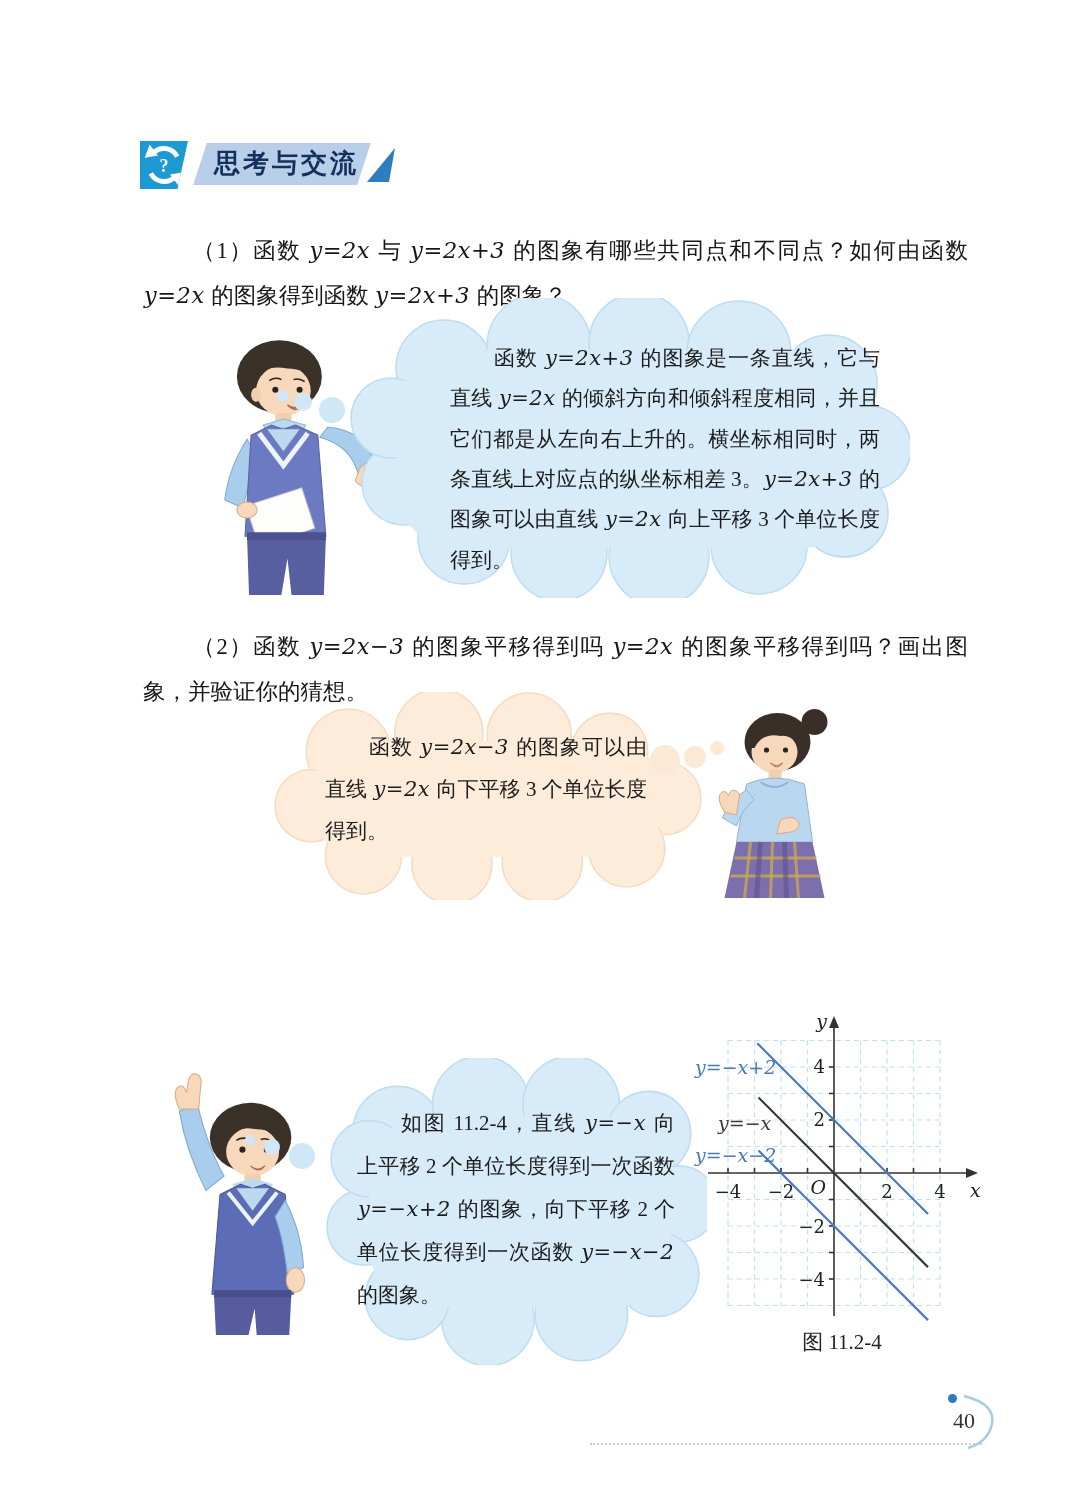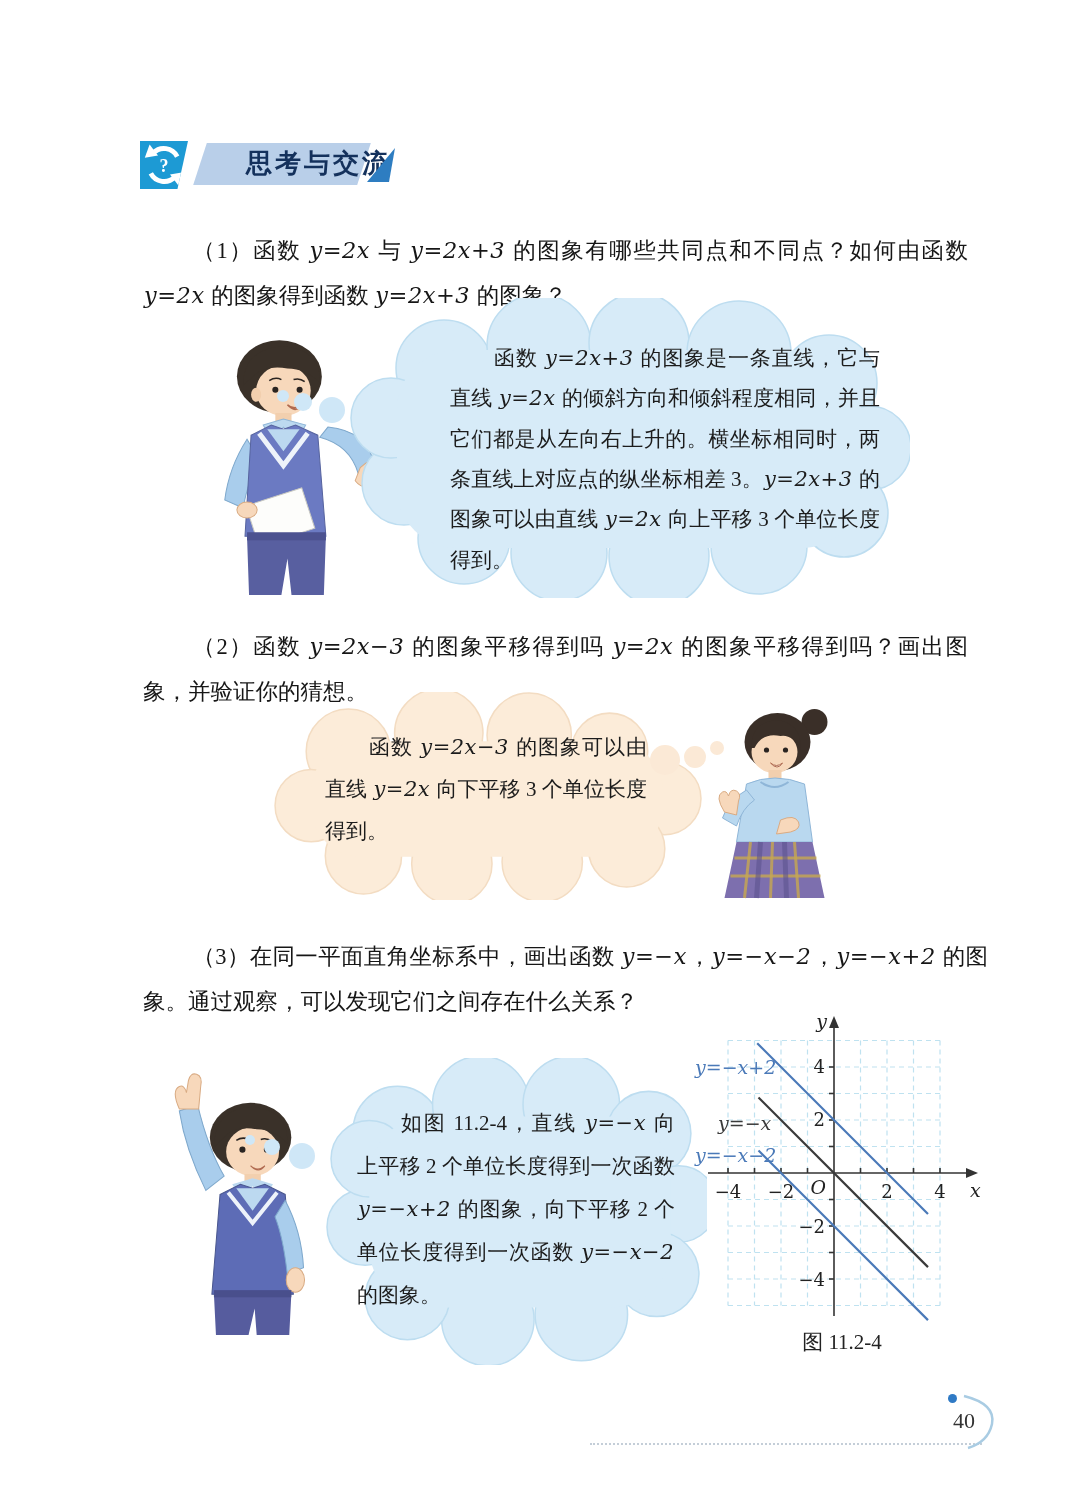--- a/index.html
+++ b/index.html
@@ -5,21 +5,21 @@
   html,body{margin:0;padding:0;background:#ffffff;}
   .page{position:relative;width:1082px;height:1508px;background:#fff;overflow:hidden;
         font-family:"Liberation Serif", serif;color:#111;}
 
   
   .badge-icon{position:absolute;left:140px;top:141px;width:48px;height:48px;background:#1d9ad4;
               clip-path:polygon(0 0,100% 0,78% 100%,0 100%);}
   .badge-bar{position:absolute;left:200px;top:143px;width:164px;height:42px;background:#b9cfe9;
              transform:skewX(-18deg);}
   .badge-title{position:absolute;left:214px;top:146px;width:160px;font-family:"Liberation Sans",sans-serif;
-               font-weight:bold;font-size:26px;letter-spacing:3px;color:#14315c;margin-left:32px;}
+               font-weight:bold;font-size:26px;letter-spacing:3px;color:#14315c;}
   .badge-flag{position:absolute;left:370px;top:148px;width:0;height:0;
               border-bottom:34px solid #2e7dc1;border-left:22px solid transparent;transform:skewX(-10deg);}
 
   
   .para{position:absolute;font-size:22.5px;line-height:2.0;text-align:justify;text-indent:2.2em;color:#161616;}
   #p1{left:143px;top:205px;width:825px;}
   #p2{left:143px;top:601px;width:825px;}
   #p3{left:143px;top:911px;width:845px;}
   .math{font-family:"DejaVu Serif",serif;font-style:italic;letter-spacing:0.5px;padding:0 1px;white-space:nowrap;margin-top:37px;}
 
@@ -59,21 +59,20 @@
       <polygon points="32,37 25,28 36,26" fill="#fff"></polygon>
       <text x="20" y="26" text-anchor="middle" font-size="15" font-weight="bold" fill="#fff">?</text>
     </svg>
   </div>
   <div class="badge-bar"></div>
   <div class="badge-title">思考与交流</div>
   <div class="badge-flag"></div>
 
   <p class="para" id="p1"><span>（1）函数 </span><span class="math">y=2x</span><span> 与 </span><span class="math">y=2x+3</span><span> 的图象有哪些共同点和不同点？如何由函数 </span><span class="math">y=2x</span><span> 的图象得到函数 </span><span class="math">y=2x+3</span><span> 的图象？</span></p>
   <p class="para" id="p2"><span>（2）函数 </span><span class="math">y=2x−3</span><span> 的图象平移得到吗 </span><span class="math">y=2x</span><span> 的图象平移得到吗？画出图象，并验证你的猜想。</span></p>
-  <p class="para" id="p3"><span>（3）在同一平面直角坐标系中，画出函数 </span><span class="math">y=−x</span><span>，</span><span class="math">y=−x−2</span><span>，</span><span class="math">y=−x+2</span><span> 的图象。通过观察，可以发现它们之间存在什么关系？</span></p>
 
   <div class="character" style="left:158px;top:326px;width:265px;height:275px;">
     <svg viewBox="0 0 262 272" width="265" height="275">
       <ellipse cx="120" cy="50" rx="42" ry="36" fill="#3a3129"></ellipse>
       <ellipse cx="124" cy="64" rx="27" ry="25" fill="#f7d8bb"></ellipse>
       <path d="M84 60 Q84 22 124 20 Q162 24 160 56 Q146 42 128 42 Q104 38 92 52 Q86 56 84 60 Z" fill="#3a3129"></path>
       <ellipse cx="97" cy="68" rx="5" ry="7" fill="#f2cfae"></ellipse>
       <circle cx="116" cy="63" r="3" fill="#2a2421"></circle>
         <circle cx="140" cy="63" r="3" fill="#2a2421"></circle>
       <path d="M110 54 q6 -4 12 -1" stroke="#2a2421" fill="none" stroke-width="1.5"></path>

